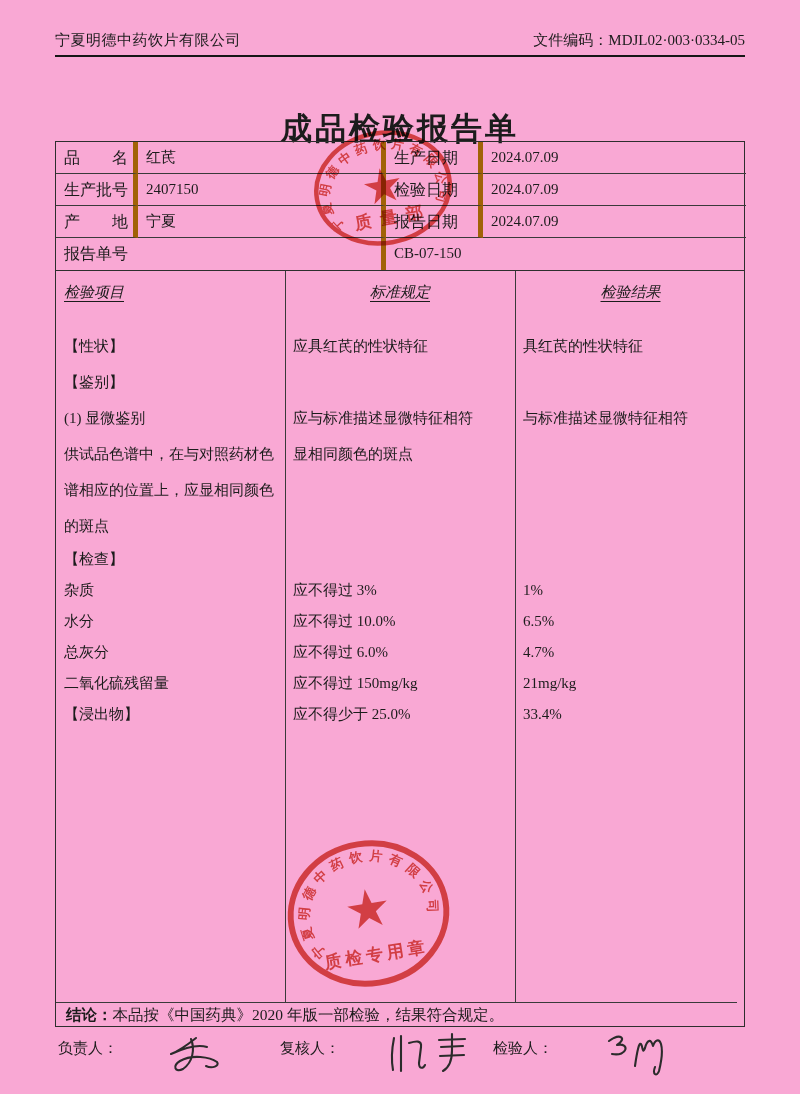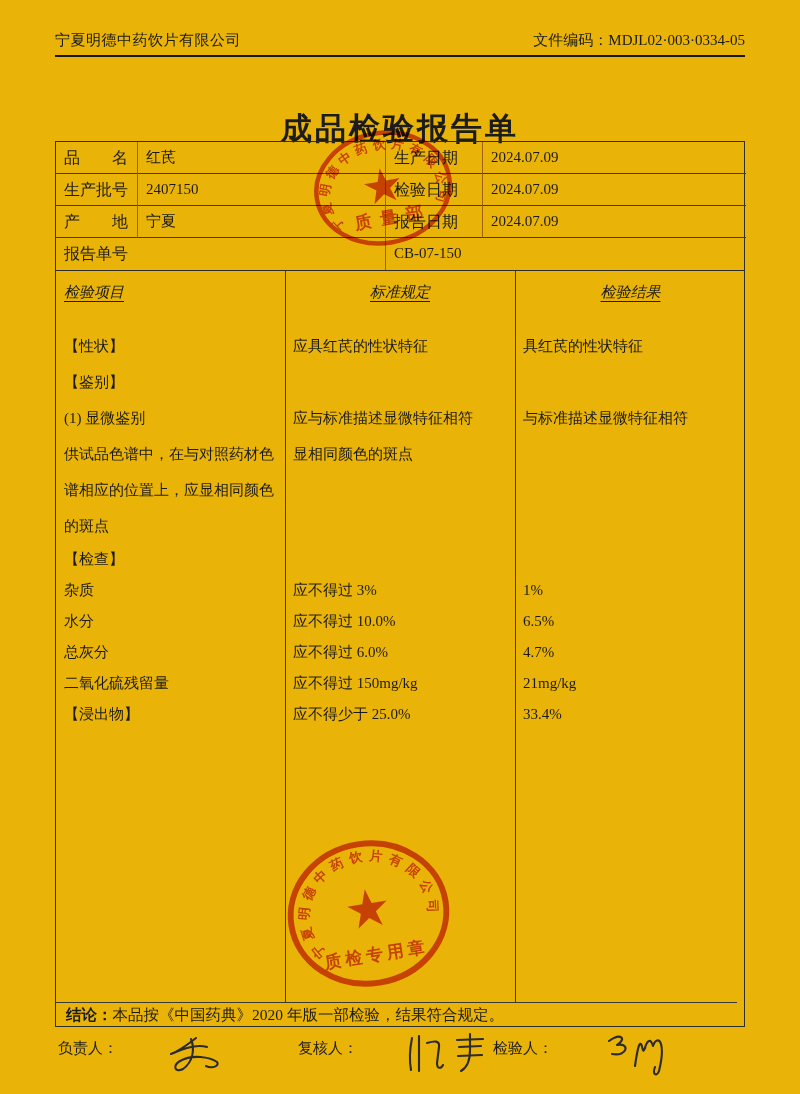--- a/index.html
+++ b/index.html
@@ -1,37 +1,37 @@
 <!DOCTYPE html>
 <html><head>
 <meta charset="utf-8">
 <style>
   html,body{margin:0;padding:0;background:#fff;}
   #page{
-    position:relative;width:800px;height:1094px;background:#eab308;overflow:hidden;
+    position:relative;width:800px;height:1094px;background:#f9a8d4;overflow:hidden;
     font-family:"Liberation Serif","DejaVu Serif",serif;color:#1c1c1c;
   }
   
   .hdr-company{position:absolute;left:55px;top:31px;font-size:15px;letter-spacing:.5px;}
   .hdr-code{position:absolute;right:55px;top:31px;font-size:15px;}
   .hdr-rule{position:absolute;left:55px;top:55px;width:690px;height:2px;background:#161616;}
   .doc-title{
     position:absolute;left:0;top:88px;width:100%;text-align:center;
     font-size:31px;font-weight:bold;letter-spacing:3px;margin-top:20px;
   }
   
   .t1{
     position:absolute;left:55px;top:141px;width:690px;
     display:grid;grid-template-columns:82px 248px 97px 263px;
     border:1.5px solid #2e2e2e;box-sizing:border-box;
   }
   .t1 .cell{
     box-sizing:border-box;height:32px;line-height:31px;
     padding-left:8px;font-size:16px;overflow:hidden;white-space:nowrap;
-    border-right:1px solid #a16207;border-bottom:1px solid #3a3a3a;
+    border-right:5px solid #a16207;border-bottom:1px solid #3a3a3a;
   }
   .t1 .cell.lastcol{border-right:none;}
   .t1 .cell.lastrow{border-bottom:none;}
   .t1 .span2a{grid-column:1 / 3;}
   .t1 .span2b{grid-column:3 / 5;}
   .t1 .val{font-size:15px;}
   
   .t2{
     position:absolute;left:55px;top:270px;width:690px;height:757px;
     border:1.5px solid #2e2e2e;box-sizing:border-box;font-size:15px;
@@ -52,21 +52,21 @@
     position:absolute;left:0;right:7px;top:731px;height:24.5px;
     border-top:1px solid #3a3a3a;line-height:24px;padding-left:10px;font-size:15.5px;
     white-space:nowrap;
   }
   .t2-conclusion .clabel{font-weight:bold;}
   
   .sig{position:absolute;top:1032px;display:flex;align-items:flex-start;gap:38px;}
   .sig .slabel{font-size:15px;padding-top:7px;white-space:nowrap;}
   .sig svg{margin-left:6px;margin-top:-2px;}
   .sig path{fill:none;stroke:#2b2b2b;stroke-width:2.1;stroke-linecap:round;stroke-linejoin:round;}
-  .sig1{left:58px;} .sig2{left:298px;} .sig3{left:493px;}
+  .sig1{left:58px;} .sig2{left:280px;} .sig3{left:493px;}
   
   .stamp{position:absolute;mix-blend-mode:multiply;opacity:.82;}
   .stamp text{fill:#cf3a2b;font-family:"Liberation Serif","DejaVu Serif",serif;font-weight:bold;}
   .stamp .ring{fill:none;stroke:#cf3a2b;}
   .stamp .star{fill:#cf3a2b;}
   .stamp1{left:308px;top:127px;width:150px;height:124px;}
   .stamp2{left:278px;top:833px;width:181px;height:161px;}
 </style>
 </head>
 <body>

